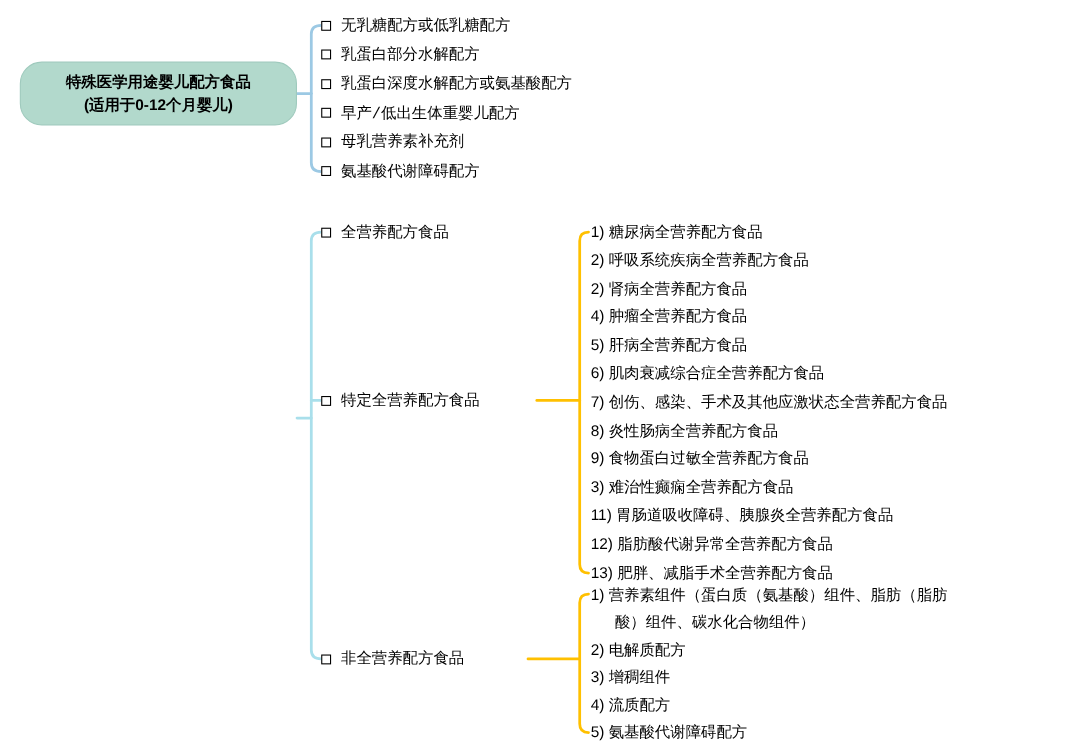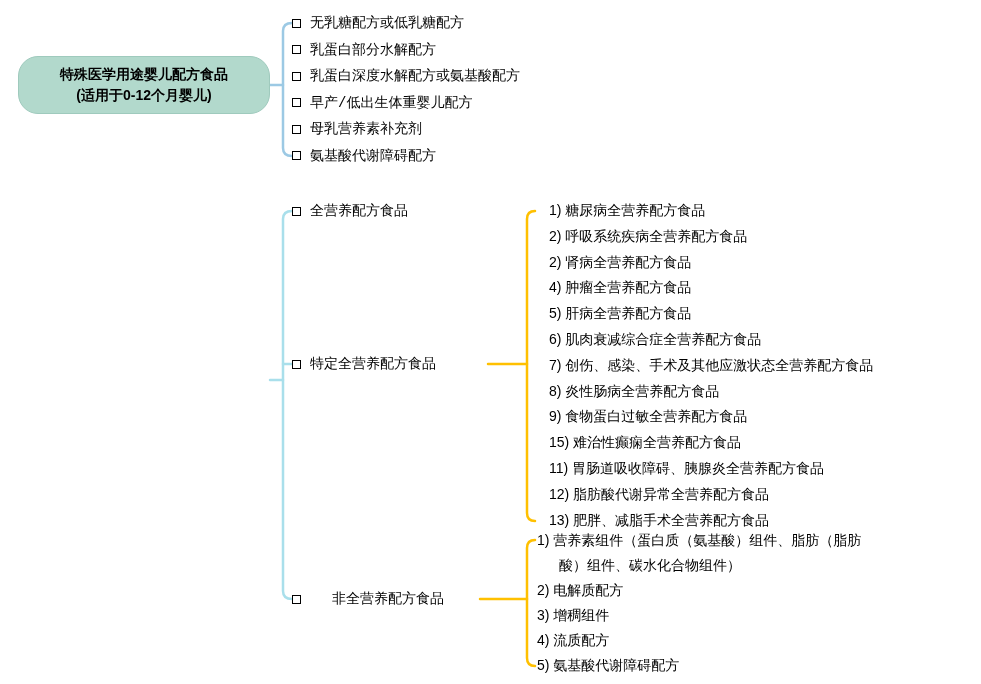--- a/index.html
+++ b/index.html
@@ -78,28 +78,28 @@
     position: absolute;
     left: 292px;
     display: flex;
     align-items: center;
     height: 26px;
     font-size: 14px;
     white-space: nowrap;
   }
   .cat1 { top: 198px; }
   .cat2 { top: 351px; }
-  .cat3 { top: 586px; gap: 22px; }
+  .cat3 { top: 586px; }
 
   .num-list {
     position: absolute;
     left: 537px;
     font-size: 14px;
   }
-  .list13 { top: 198px; width: 432px; margin-left: 12px; }
+  .list13 { top: 198px; width: 432px; }
   .list5  { top: 528px; width: 352px; }
   .nli {
     padding-left: 22px;
     text-indent: -22px;
   }
   .list13 .nli { line-height: 25.8px; white-space: nowrap; }
   .list5  .nli { line-height: 25px; }
 </style>
 </head>
 <body>
@@ -175,21 +175,21 @@
   <div class="num-list list13">
     <div class="nli">1) 糖尿病全营养配方食品</div>
     <div class="nli">2) 呼吸系统疾病全营养配方食品</div>
     <div class="nli">2) 肾病全营养配方食品</div>
     <div class="nli">4) 肿瘤全营养配方食品</div>
     <div class="nli">5) 肝病全营养配方食品</div>
     <div class="nli">6) 肌肉衰减综合症全营养配方食品</div>
     <div class="nli">7) 创伤、感染、手术及其他应激状态全营养配方食品</div>
     <div class="nli">8) 炎性肠病全营养配方食品</div>
     <div class="nli">9) 食物蛋白过敏全营养配方食品</div>
-    <div class="nli">15) 难治性癫痫全营养配方食品</div>
+    <div class="nli">3) 难治性癫痫全营养配方食品</div>
     <div class="nli">11) 胃肠道吸收障碍、胰腺炎全营养配方食品</div>
     <div class="nli">12) 脂肪酸代谢异常全营养配方食品</div>
     <div class="nli">13) 肥胖、减脂手术全营养配方食品</div>
   </div>
 
   <div class="num-list list5">
     <div class="nli">1) 营养素组件（蛋白质（氨基酸）组件、脂肪（脂肪酸）组件、碳水化合物组件）</div>
     <div class="nli">2) 电解质配方</div>
     <div class="nli">3) 增稠组件</div>
     <div class="nli">4) 流质配方</div>

